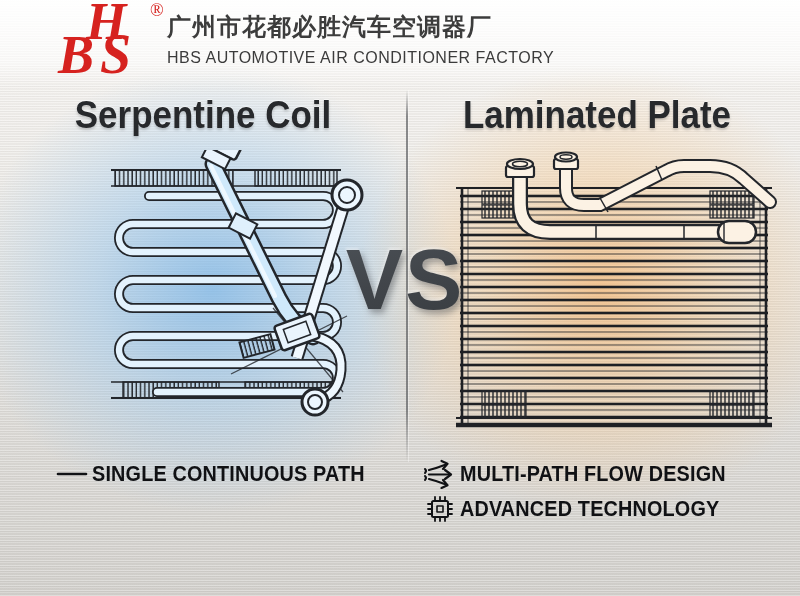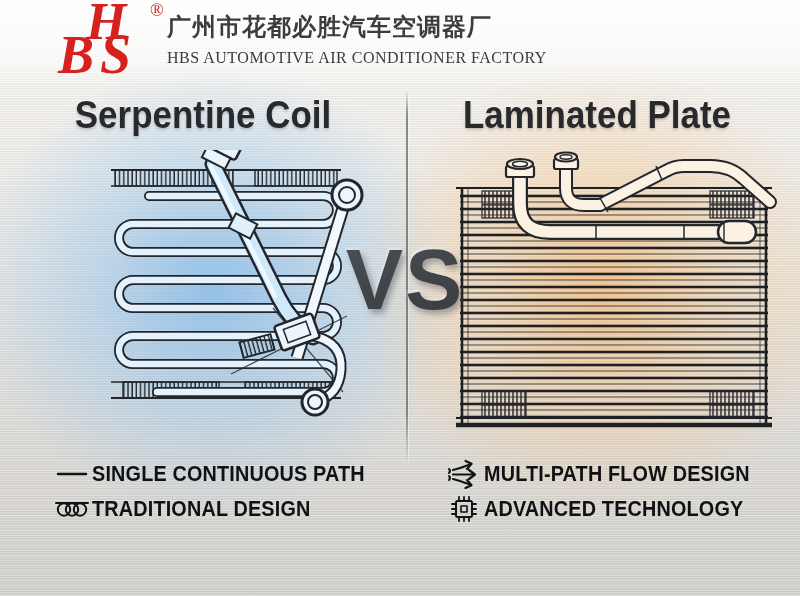--- a/index.html
+++ b/index.html
@@ -33,21 +33,21 @@
   .logo-h{position:absolute; left:32px; top:-6px; font-size:52px; line-height:1;}
   .logo-b{position:absolute; left:4px;  top:26px; font-size:54px; line-height:1;}
   .logo-s{position:absolute; left:46px; top:24px; font-size:56px; line-height:1;}
   .logo-r{position:absolute; left:96px; top:-2px; font-size:18px; font-style:normal; font-weight:400;}
   .company-cn{
     position:absolute; left:167px; top:11px; font-size:24px; font-weight:700;
     color:#3c3c3c; letter-spacing:1px; font-family:Liberation Serif, serif; white-space:nowrap;
   }
   .company-en{
     position:absolute; left:167px; top:49px; font-size:16px; color:#3b3b3b;
-    font-family:Liberation Serif, serif; letter-spacing:0.5px; white-space:nowrap;
+    font-family:Liberation Sans, sans-serif; letter-spacing:0.5px; white-space:nowrap;
   }
   
   .panel-title{
     position:absolute; top:94px; width:390px; text-align:center;
     font-size:38px; font-weight:800; color:#27292c; white-space:nowrap;
     text-shadow:0 2px 3px rgba(0,0,0,0.18), 0 -1px 0 rgba(255,255,255,0.55);
     transform:scaleX(0.92); transform-origin:center;
   }
   .title-left{left:8px;}
   .title-right{left:402px;}
@@ -66,21 +66,21 @@
     -webkit-text-fill-color:transparent;
     filter:drop-shadow(3px 4px 3px rgba(35,38,42,0.38)) drop-shadow(-1px -2px 1px rgba(255,255,255,0.42));
   }
   
   .illus{position:absolute;}
   .illus-left{left:85px; top:150px;}
   .illus-right{left:448px; top:142px;}
   
   .features{position:absolute; top:456px; display:flex; flex-direction:column;}
   .features-left{left:52px;}
-  .features-right{left:444px;}
+  .features-right{left:420px;}
   .feature-row{display:flex; align-items:center; height:35px;}
   .feature-icon{width:40px; display:flex; justify-content:center; align-items:center; flex:none;}
   .feature-label{
     font-size:22px; font-weight:700; color:#101114; white-space:nowrap;
     letter-spacing:0.2px; transform:scaleX(0.9); transform-origin:left center;
   }
   .ic{stroke:#111215; fill:none; stroke-linecap:round; stroke-linejoin:round;}
 </style>
 </head>
 <body>
@@ -214,31 +214,20 @@
   <div class="vs">VS</div>
 
   <div class="features features-left">
     <div class="feature-row">
       <span class="feature-icon">
         <svg width="34" height="30" viewBox="0 0 34 30">
             <line class="ic" x1="3" y1="15" x2="31" y2="15" stroke-width="2.6"></line>
           </svg>
       </span>
       <span class="feature-label">SINGLE CONTINUOUS PATH</span>
-    </div>
-    <div class="feature-row">
-      <span class="feature-icon">
-        <svg width="34" height="30" viewBox="0 0 34 30">
-          <line class="ic" x1="1" y1="9" x2="33" y2="9" stroke-width="2"></line>
-          <circle class="ic" cx="9" cy="15.5" r="6.2" stroke-width="2"></circle>
-          <circle class="ic" cx="17" cy="15.5" r="6.2" stroke-width="2"></circle>
-          <circle class="ic" cx="25" cy="15.5" r="6.2" stroke-width="2"></circle>
-        </svg>
-      </span>
-      <span class="feature-label">TRADITIONAL DESIGN</span>
     </div>
   </div>
 
   <div class="features features-right">
     <div class="feature-row">
       <span class="feature-icon">
         <svg width="34" height="30" viewBox="0 0 34 30">
           <path class="ic" d="M2 10 q2 2 0 4" stroke-width="2"></path>
           <path class="ic" d="M2 17 q2 2 0 4" stroke-width="2"></path>
           <line class="ic" x1="6" y1="15.5" x2="27" y2="15.5" stroke-width="2.2"></line>

